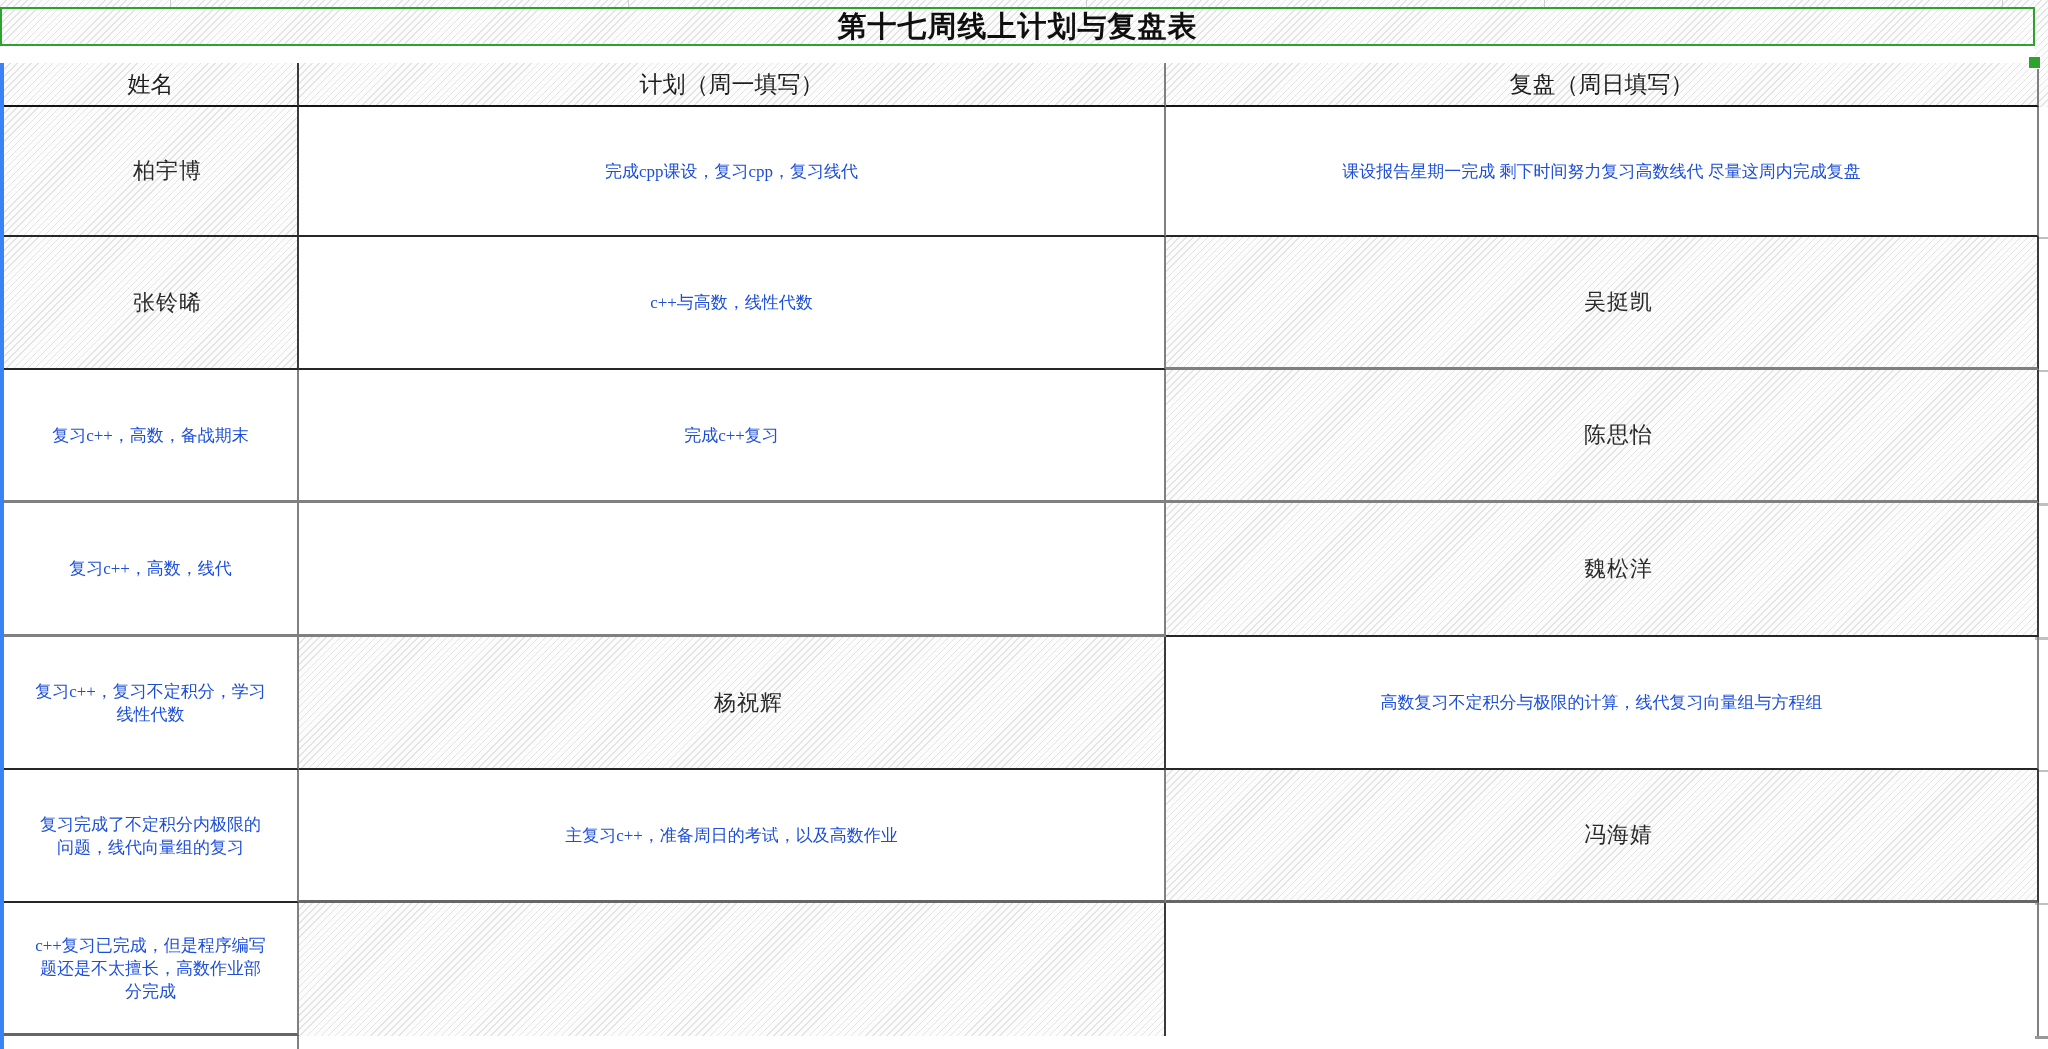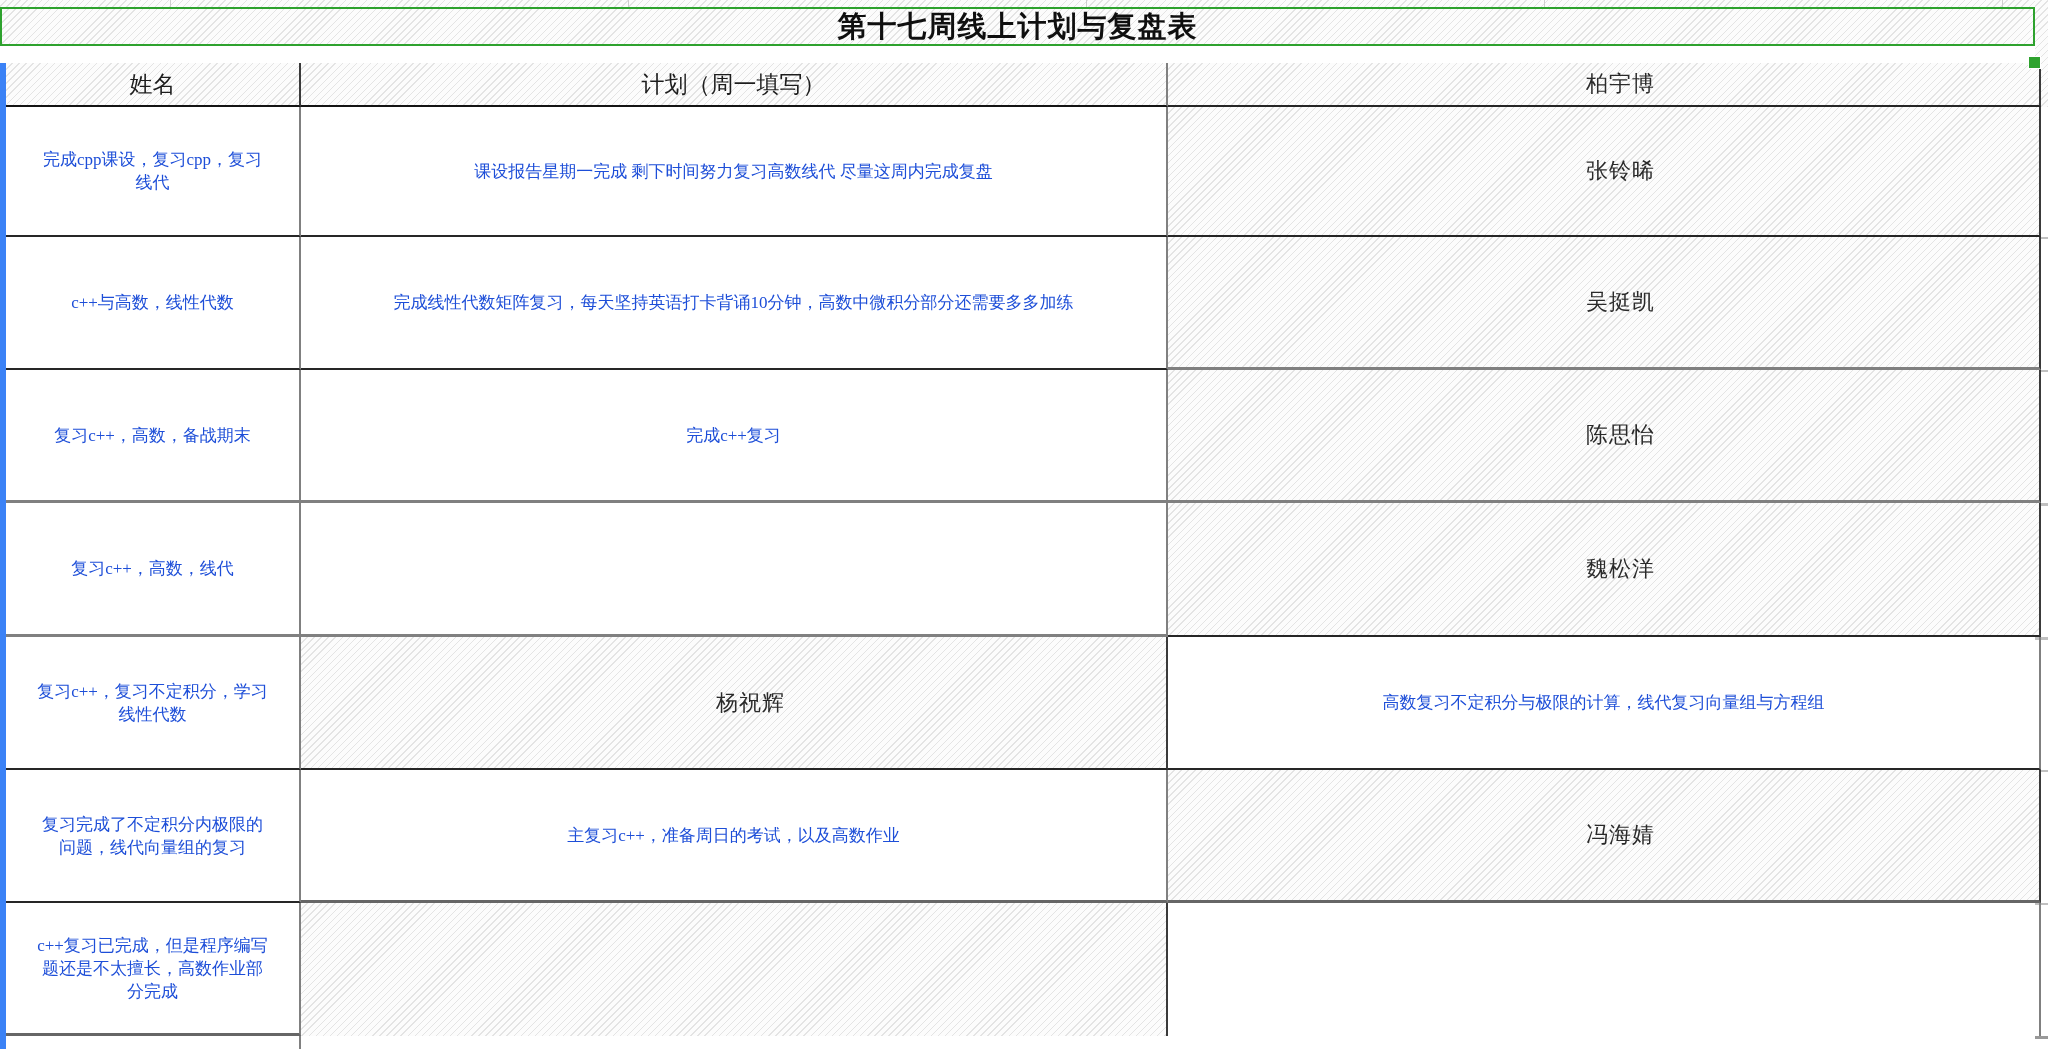--- a/index.html
+++ b/index.html
@@ -29,21 +29,21 @@
   .fill-handle {
     position:absolute; left:2029px; top:57px; width:11px; height:11px;
     background:#2ea22e; box-shadow:0 0 0 1px #ffffff; z-index:5;
   }
 
   
   .grid {
     position:absolute; left:0; top:63px; width:2035px;
     display:grid; grid-template-columns:295px 867px 873px;
     grid-template-rows:44px 130px 133px 133px 134px 133px 133px 133px 13px;
-    box-sizing:border-box; border-left:6px solid #3b82f6;
+    box-sizing:border-box; border-left:4px solid #3b82f6;
     background:#ffffff;
   }
   .cell { box-sizing:border-box; display:flex; align-items:center; justify-content:center; overflow:hidden; }
   .rb-dark  { border-right:2px solid #3a3a3a; }
   .rb-gray  { border-right:2px solid #808080; }
   .bb-head  { border-bottom:2px solid #141414; }
   .bb-dark  { border-bottom:2px solid #262626; }
   .bb-gray  { border-bottom:3px solid #808080; }
   .bb-dgray { border-bottom:3px solid #666666; }
   .head-cell { font-family:"Liberation Serif", serif; font-size:23px; color:#1d1d1d; }
@@ -81,28 +81,28 @@
 
   <div class="title-box hatch">
     <span class="title-text">第十七周线上计划与复盘表</span>
   </div>
   <div class="fill-handle"></div>
 
   <div class="grid">
 
     <div class="cell hatch head-cell rb-dark bb-head">姓名</div>
     <div class="cell hatch head-cell rb-gray bb-head">计划（周一填写）</div>
+    <div class="cell hatch head-cell rb-gray bb-head">复盘（周日填写）</div>
 
     <div class="cell hatch name-cell rb-dark bb-dark">柏宇博</div>
     <div class="cell body-cell rb-gray bb-dark">完成cpp课设，复习cpp，复习线代</div>
     <div class="cell body-cell rb-gray bb-dark">课设报告星期一完成 剩下时间努力复习高数线代 尽量这周内完成复盘</div>
 
     <div class="cell hatch name-cell rb-dark bb-dark">张铃晞</div>
     <div class="cell body-cell rb-gray bb-dark">c++与高数，线性代数</div>
-    <div class="cell body-cell rb-gray bb-dark">完成线性代数矩阵复习，每天坚持英语打卡背诵10分钟，高数中微积分部分还需要多多加练</div>
 
     <div class="cell hatch name-cell rb-dark bb-gray">吴挺凯</div>
     <div class="cell body-cell rb-gray bb-gray">复习c++，高数，备战期末</div>
     <div class="cell body-cell rb-gray bb-gray">完成c++复习</div>
 
     <div class="cell hatch name-cell rb-dark bb-gray">陈思怡</div>
     <div class="cell body-cell rb-gray bb-gray">复习c++，高数，线代</div>
     <div class="cell body-cell rb-gray bb-gray"></div>
 
     <div class="cell hatch name-cell rb-dark bb-dark">魏松洋</div>

